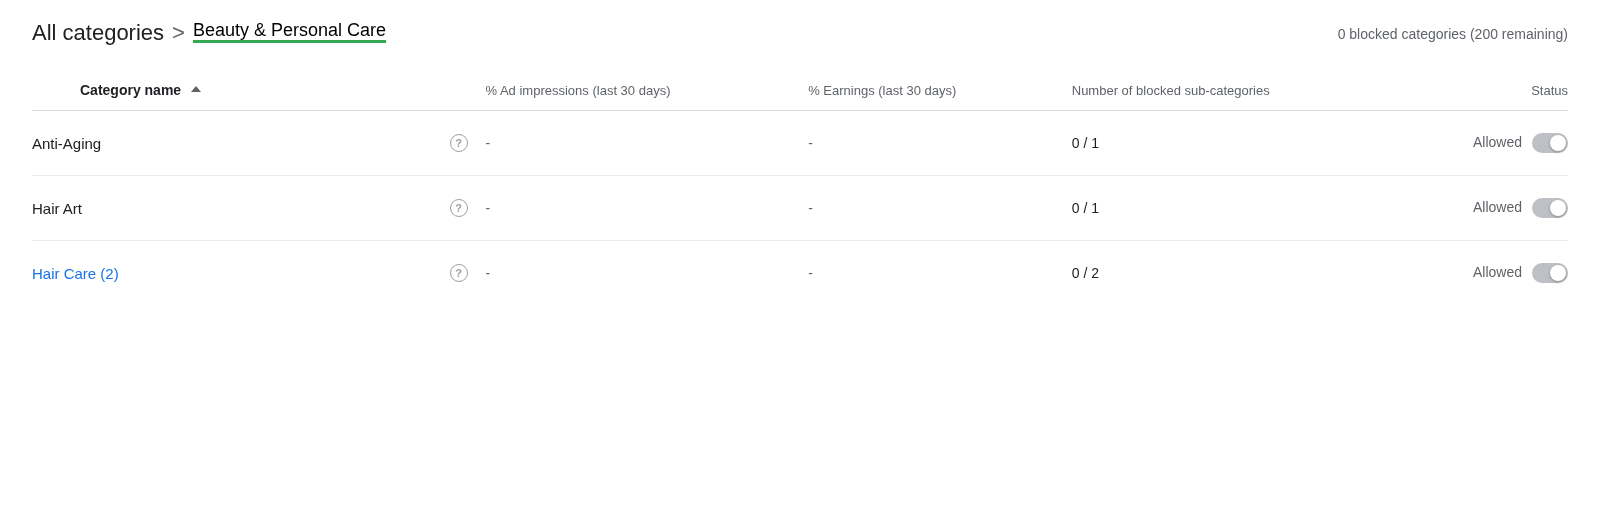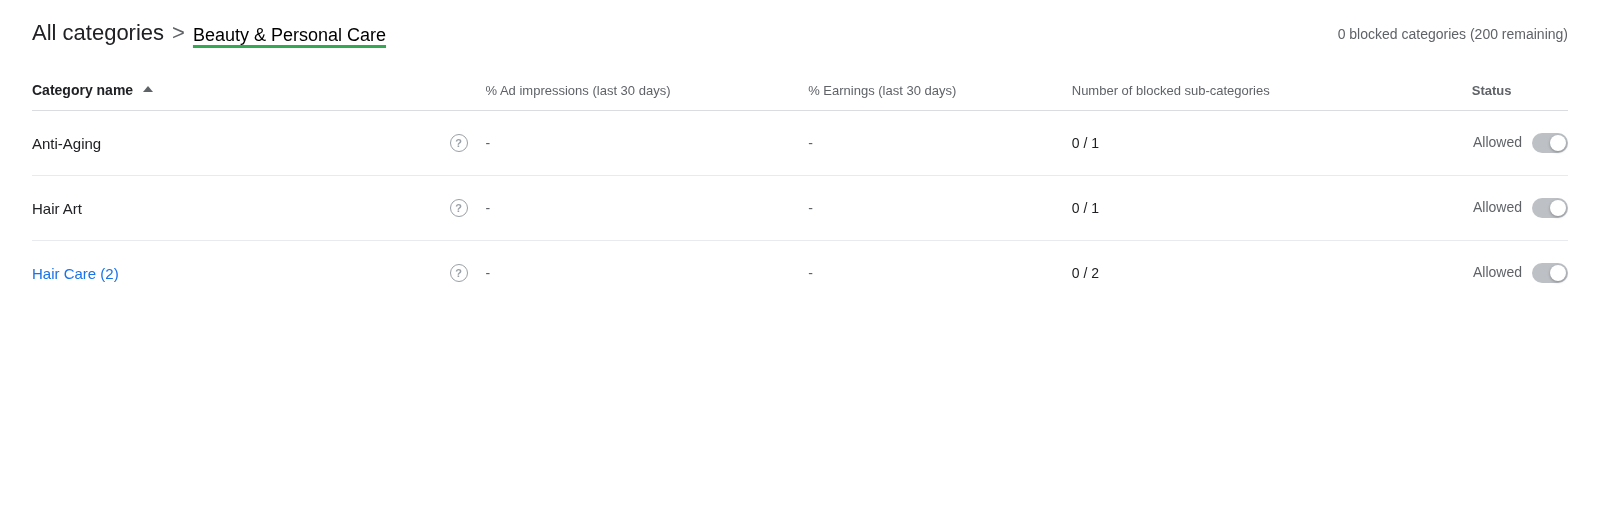--- a/index.html
+++ b/index.html
@@ -14,21 +14,21 @@
       max-width: 1600px;
     }
     .header {
       display: flex;
       justify-content: space-between;
       align-items: flex-start;
       margin-bottom: 24px;
     }
     .breadcrumb {
       display: flex;
-      align-items: flex-end;
+      align-items: flex-start;
       gap: 8px;
       font-size: 22px;
       font-weight: 400;
     }
     .breadcrumb-separator {
       font-size: 22px;
       color: #5f6368;
     }
     .breadcrumb-all {
       color: #202124;
@@ -58,23 +58,22 @@
     }
     th {
       text-align: left;
       font-weight: 400;
       color: #5f6368;
       font-size: 13px;
       padding: 12px 16px 12px 0;
       vertical-align: bottom;
     }
     th.status-header {
-      text-align: center;
+      text-align: right;
       padding-right: 0;
-      font-weight: bold;
     }
     tbody tr {
       border-bottom: 1px solid #e8eaed;
     }
     tbody tr:last-child {
       border-bottom: none;
     }
     td {
       padding: 22px 16px 22px 0;
       vertical-align: middle;
@@ -159,20 +158,21 @@
       color: #9aa0a6;
       font-size: 11px;
       font-weight: 700;
       cursor: pointer;
       user-select: none;
     }
     .th-category-name-wrapper {
       display: flex;
       align-items: center;
       gap: 6px;
+      margin-left: 48px;
     }
   </style>
 </head>
 <body>
 
 <div class="container">
 
   <div class="header">
     <div class="breadcrumb">
       <span class="breadcrumb-all">All categories</span>

